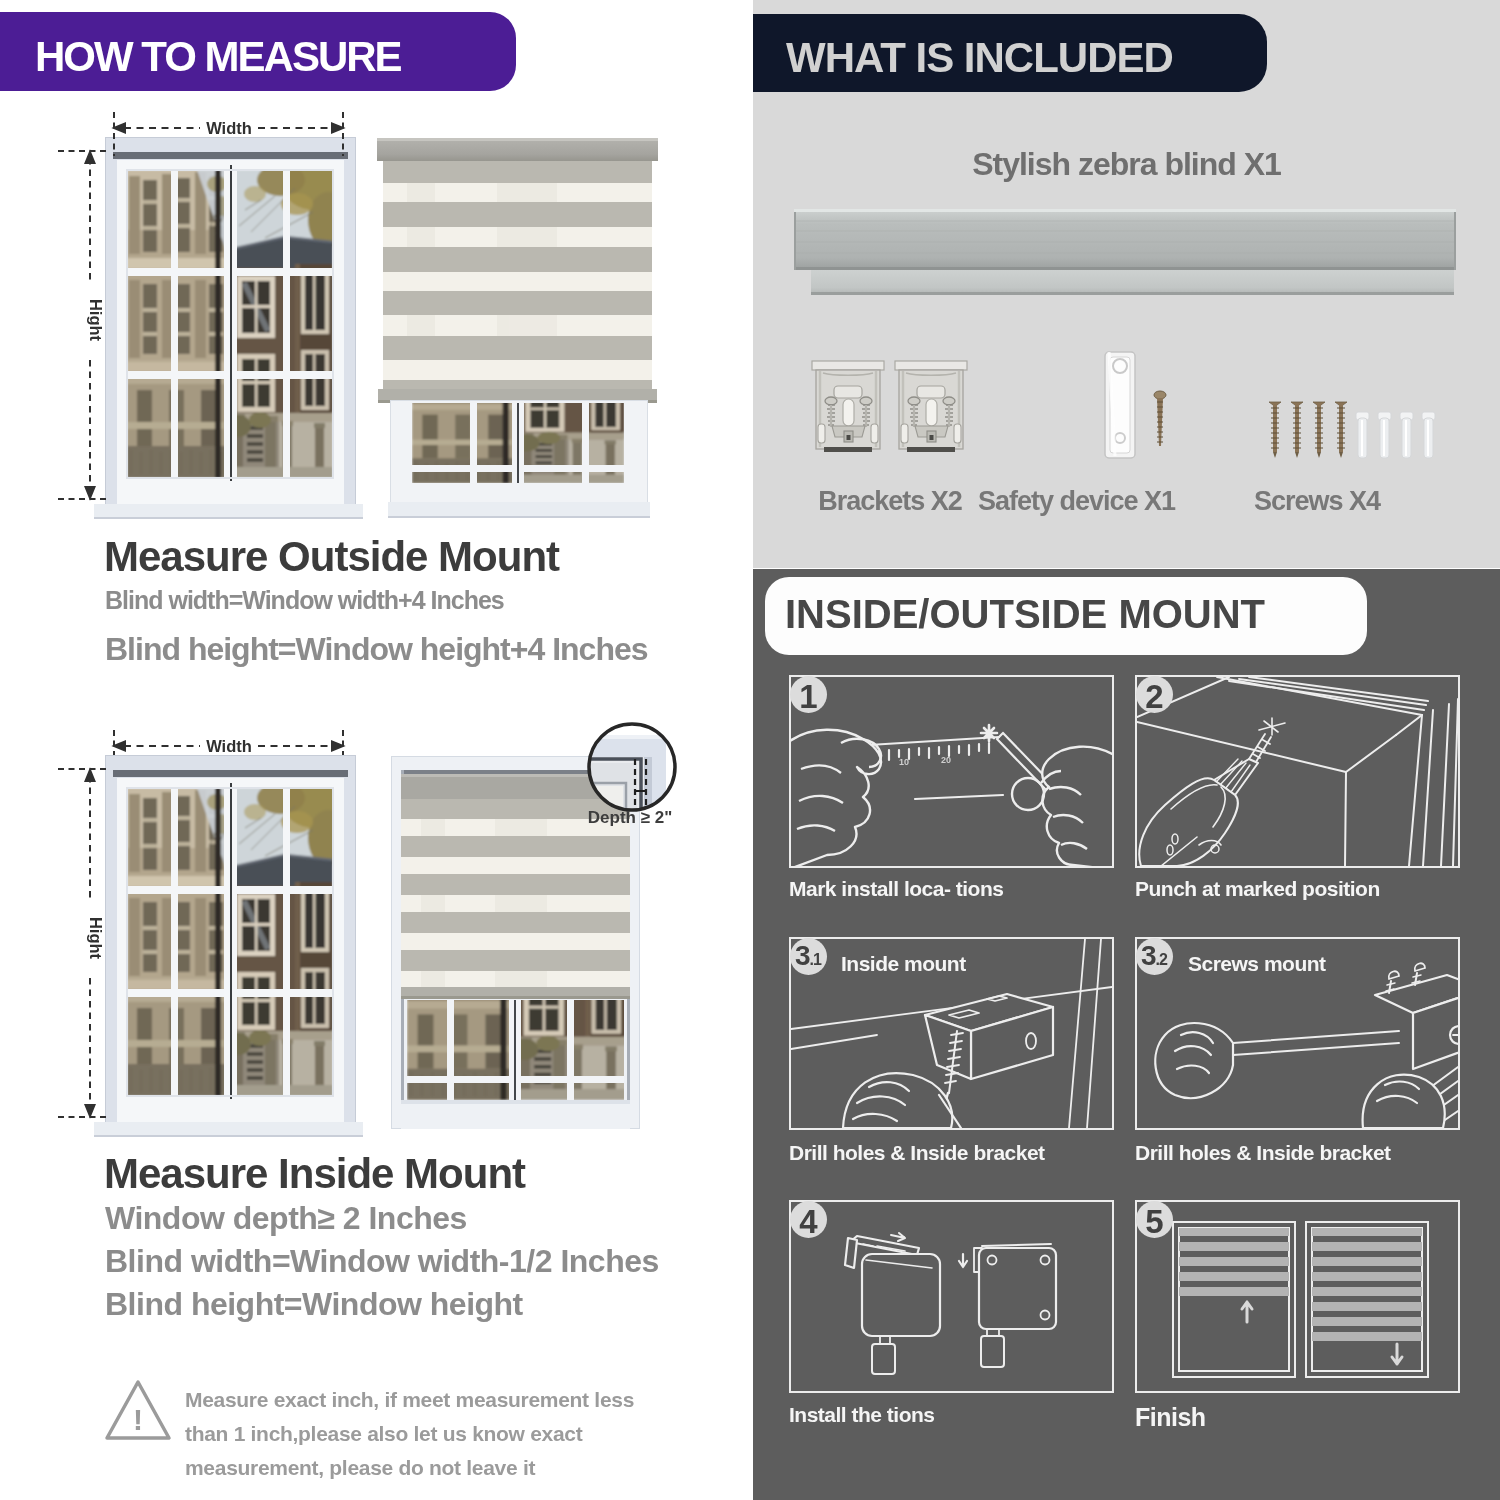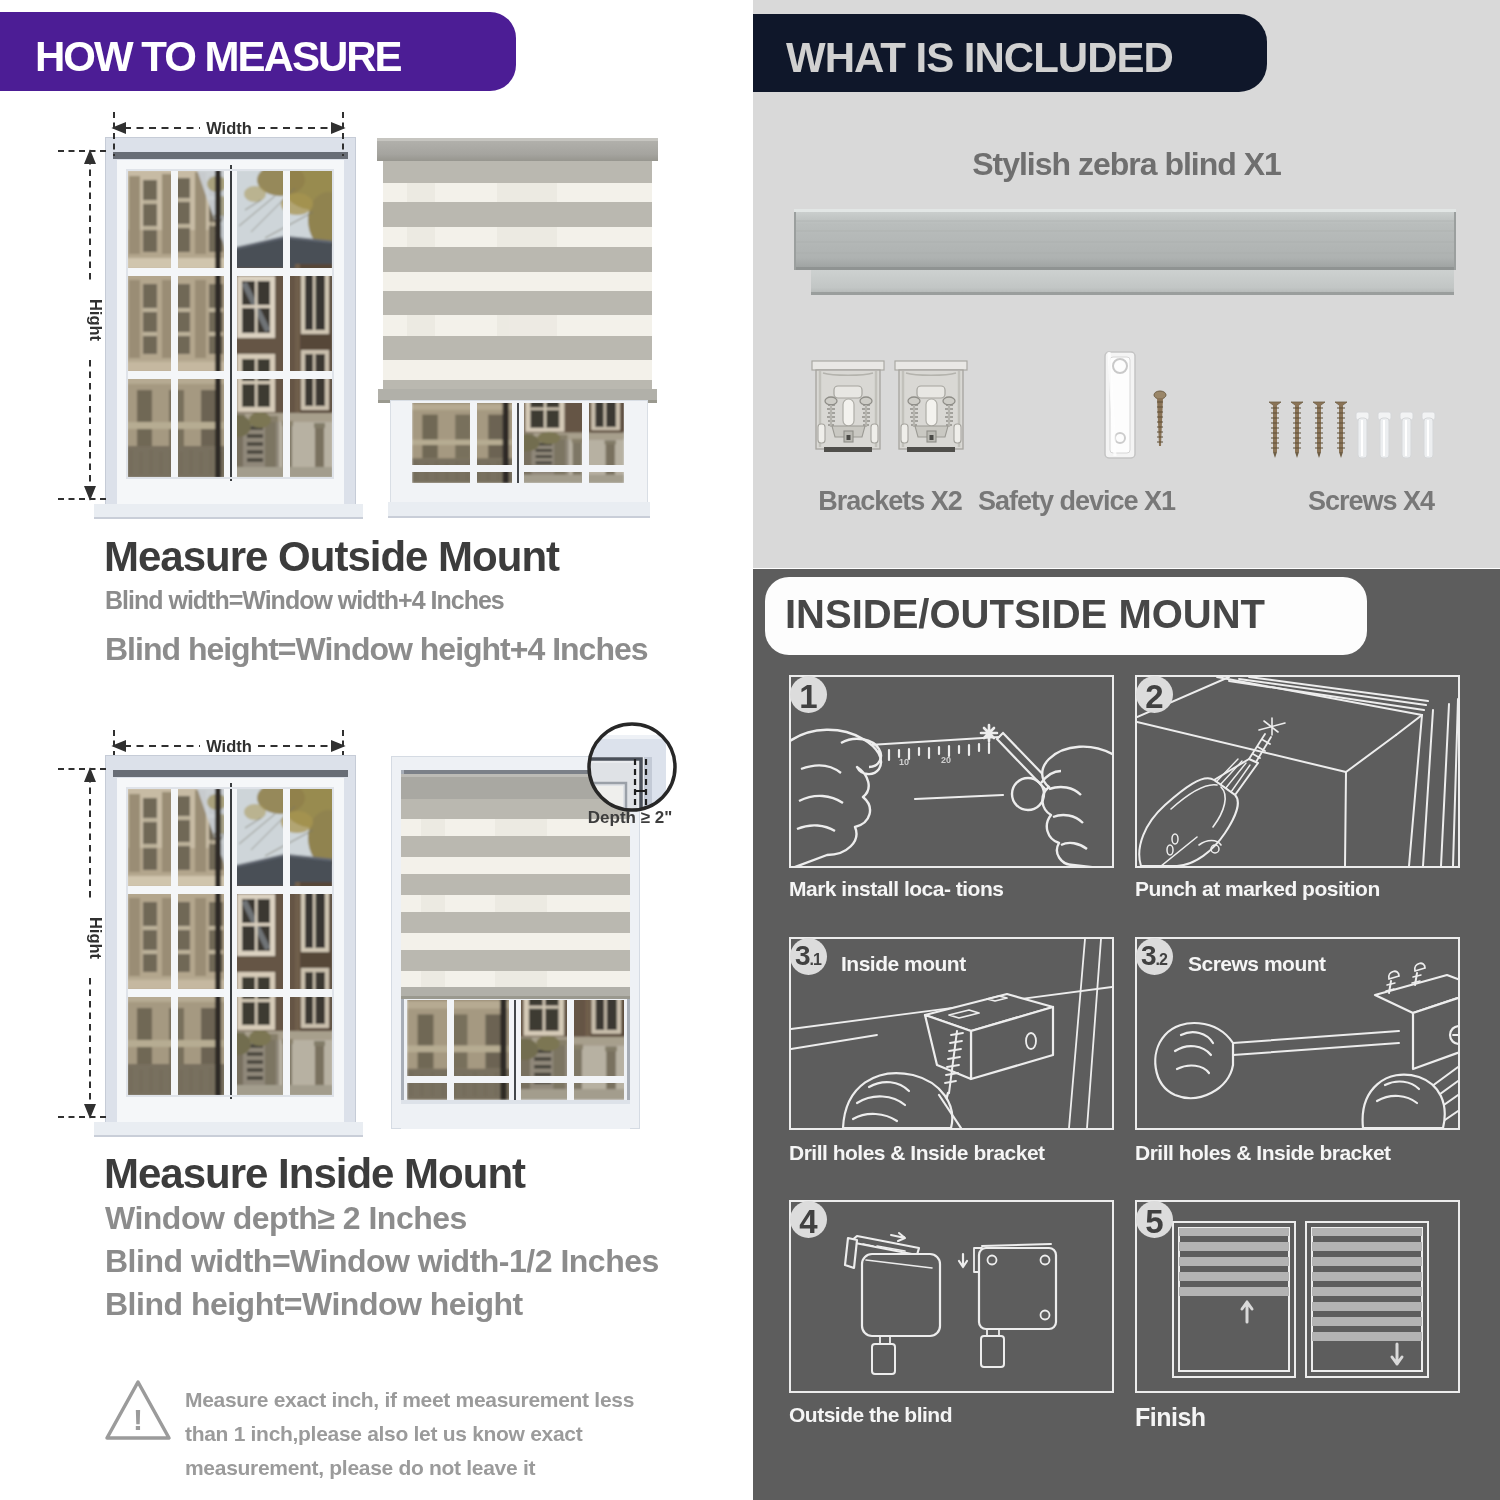--- a/index.html
+++ b/index.html
@@ -426,21 +426,21 @@
     <rect x="90" y="20" width="9" height="40" rx="3" fill="#eceef0" stroke="#d5d7d9" stroke-width="1"></rect>
     <path d="M94,22 v36" stroke="#ffffff" stroke-width="2"></path>
   </g>
   <use href="#anch" x="22"></use>
     <use href="#anch" x="44"></use>
     <use href="#anch" x="66"></use>
 </svg>
 
 <div class="abs b" style="left:790px;top:486px;width:200px;text-align:center;font-size:27px;color:#787878;letter-spacing:-1px;">Brackets X2</div>
 <div class="abs b" style="left:978px;top:486px;width:300px;text-align:left;font-size:27px;color:#787878;letter-spacing:-1px;">Safety device X1</div>
-<div class="abs b" style="left:1254px;top:486px;width:180px;text-align:right;font-size:27px;color:#787878;letter-spacing:-1px;">Screws X4</div>
+<div class="abs b" style="left:1254px;top:486px;width:180px;text-align:left;font-size:27px;color:#787878;letter-spacing:-1px;">Screws X4</div>
 
 <div class="abs" style="left:753px;top:569px;width:747px;height:931px;background:#5d5d5d;"></div>
 <div class="abs" style="left:765px;top:577px;width:602px;height:78px;background:#fdfdfd;border-radius:24px;">
   <div class="abs b" style="left:20px;top:15px;font-size:40px;color:#474747;">INSIDE/OUTSIDE MOUNT</div>
 </div>
 
 <div class="abs" style="left:789px;top:675px;width:321px;height:189px;border:2px solid #ececec;"></div>
 <svg class="abs" style="left:791px;top:677px;" width="321" height="189">
   <g stroke="#ededed" stroke-width="2.2" fill="none" stroke-linecap="round">
 
@@ -605,21 +605,21 @@
     <rect x="188" y="46" width="77" height="81" rx="7"></rect>
     <circle cx="201" cy="58" r="4.5" fill="none" stroke-width="1.8"></circle>
     <circle cx="254" cy="58" r="4.5" fill="none" stroke-width="1.8"></circle>
     <circle cx="254" cy="113" r="4.5" fill="none" stroke-width="1.8"></circle>
     <path d="M196,127 h12 v7 h-12 Z" fill="none" stroke-width="1.8"></path>
     <rect x="190" y="134" width="23" height="31" rx="3" fill="none" stroke-width="2"></rect>
 
     <path d="M172,52 v13 m0,0 l-4,-6 m4,6 l4,-6" fill="none" stroke-width="2.2"></path>
   </g>
 </svg>
-<div class="abs b" style="left:789px;top:1403px;font-size:21px;color:#f5f5f5;letter-spacing:-0.5px;">Outside the blind</div>
+<div class="abs b" style="left:789px;top:1403px;font-size:21px;color:#f5f5f5;letter-spacing:-0.5px;">Install the tions</div>
 <div class="abs" style="left:790px;top:1201px;width:37px;height:37px;border-radius:50%;background:#dcdcdc;"></div>
 <div class="abs b" style="left:790px;top:1203px;width:37px;text-align:center;font-size:33px;color:#414141;">4</div>
 
 <div class="abs" style="left:1135px;top:1200px;width:321px;height:189px;border:2px solid #ececec;"></div>
 <svg class="abs" style="left:1137px;top:1202px;" width="321" height="189">
   <g stroke="#ededed" stroke-width="2" fill="none">
     <rect x="36" y="20" width="122" height="155"></rect>
     <rect x="42" y="26" width="110" height="143"></rect>
     <rect x="169" y="20" width="122" height="155"></rect>
     <rect x="175" y="26" width="110" height="143"></rect>

